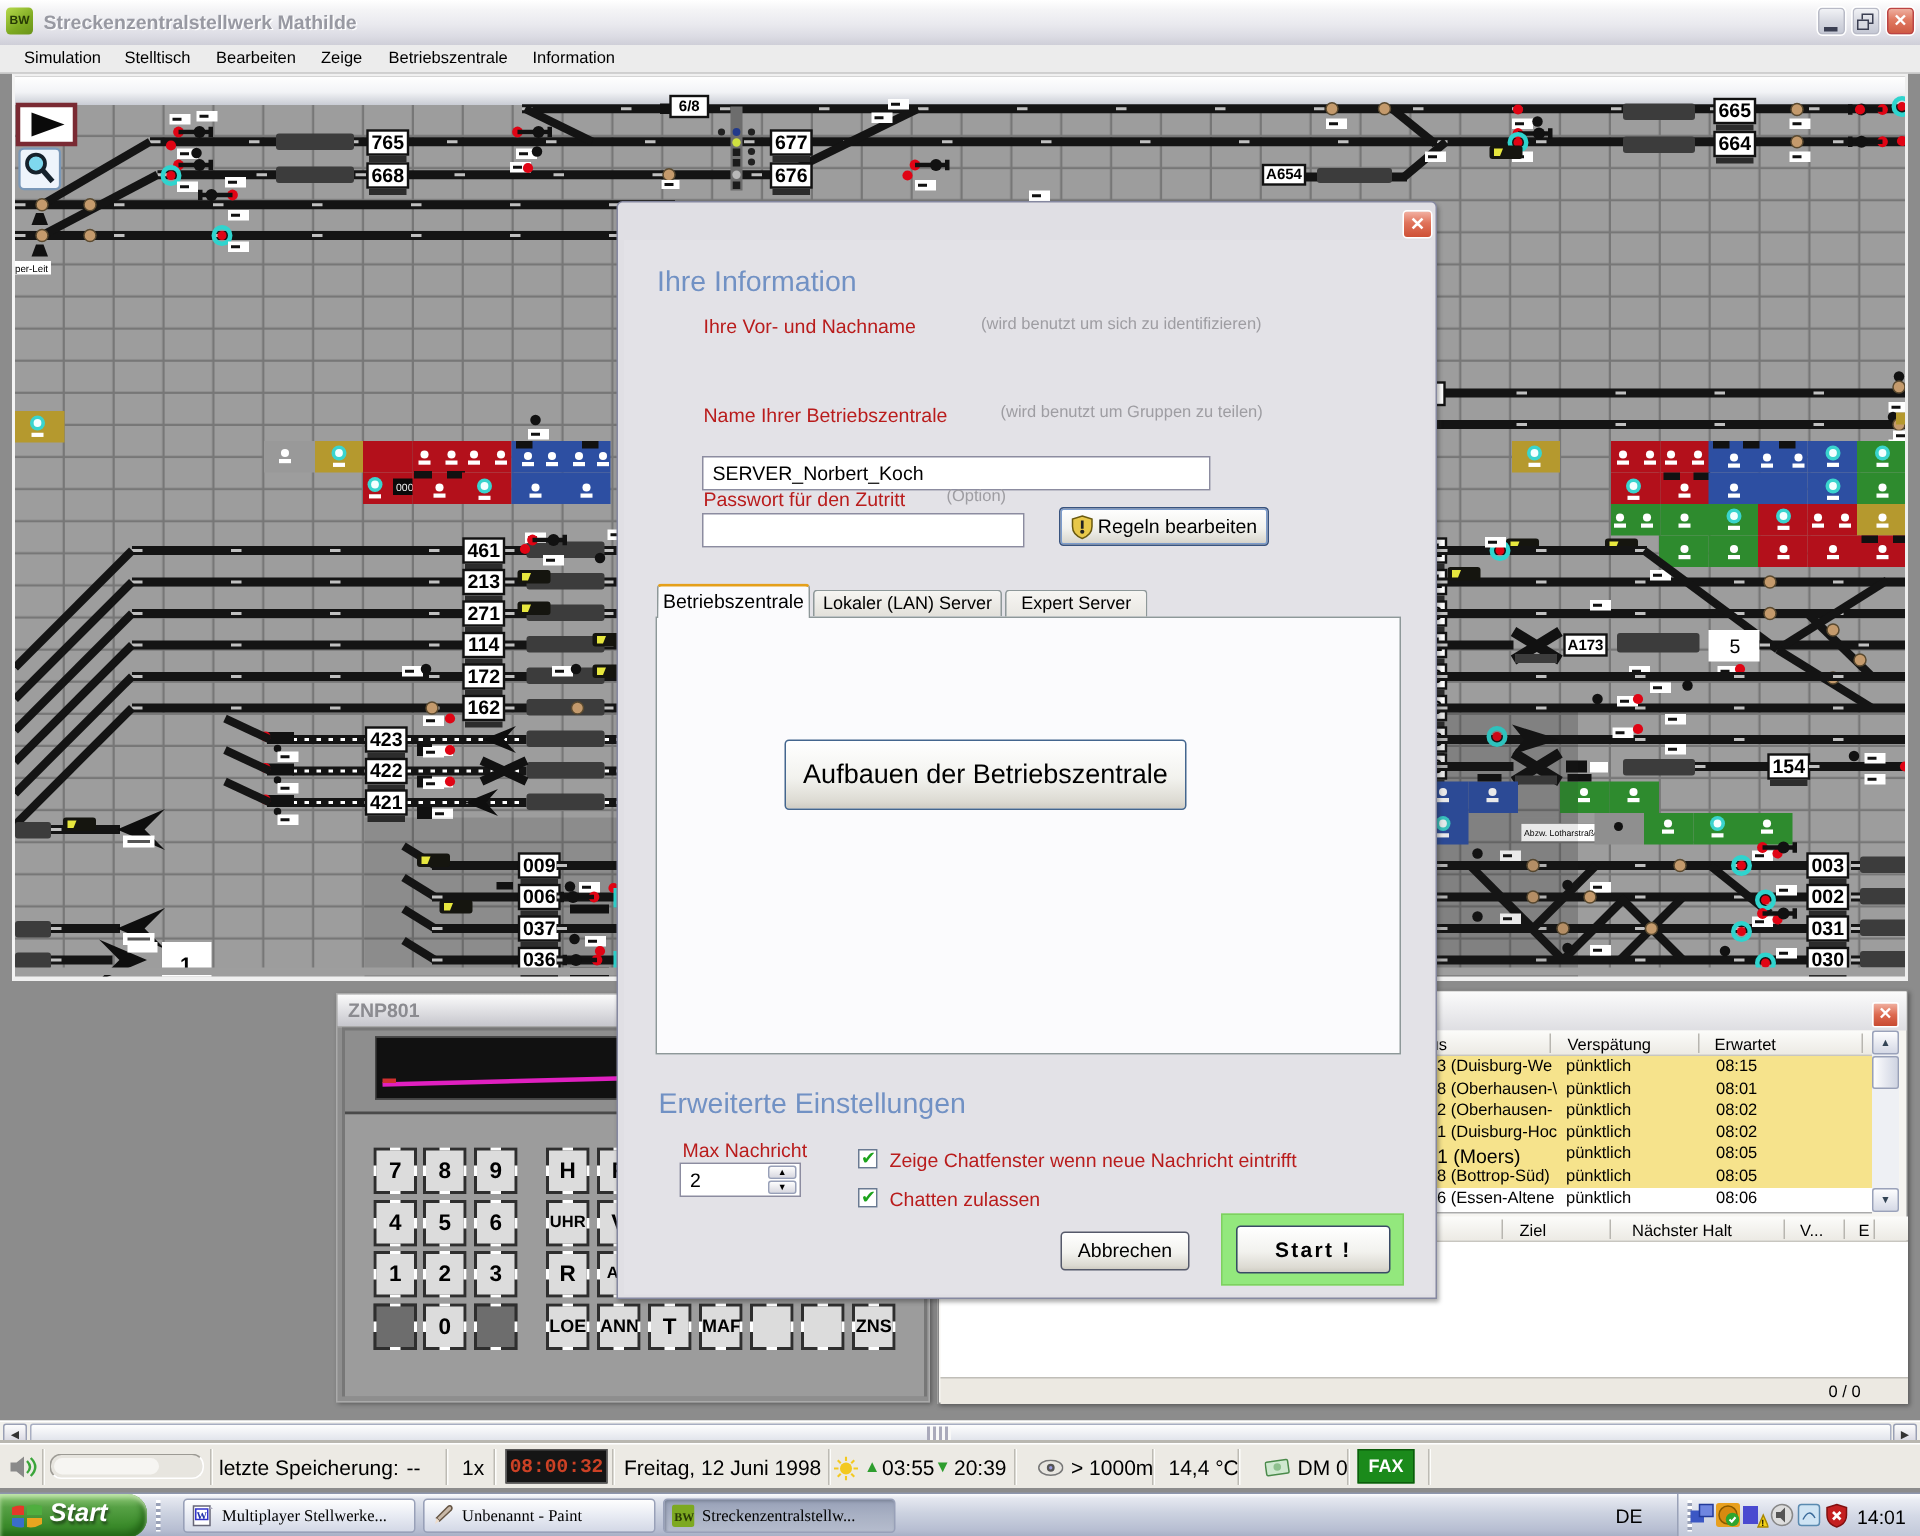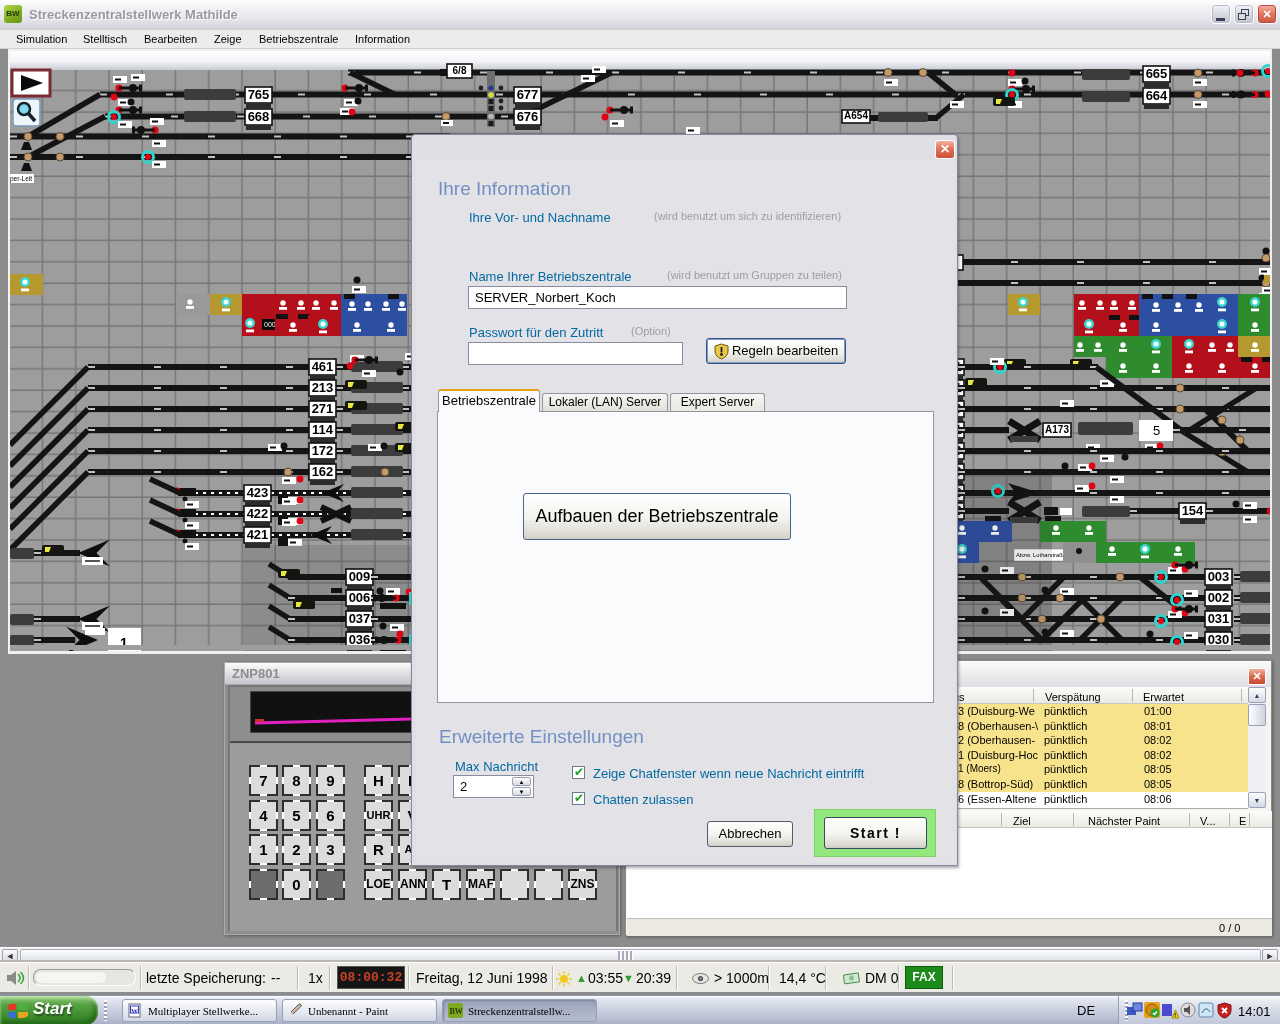--- a/index.html
+++ b/index.html
@@ -77,21 +77,21 @@
 #dlg{left:411px;top:134px;width:547px;height:732px;background:#e0dfe4;
   border:1px solid #8588a0;border-radius:4px 4px 0 0;box-shadow:1px 2px 3px rgba(40,40,40,.4)}
 #dlgtb{position:absolute;left:0;top:0;right:0;height:25px;border-radius:3px 3px 0 0;
   background:linear-gradient(180deg,#fff 0%,#f2f2f5 30%,#dadae2 70%,#c3c3cf 100%)}
 #dlgtb span{position:absolute;left:11px;top:5px;font:bold 12.5px "Liberation Sans",sans-serif;color:#15151c}
 #dlgx{position:absolute;left:523px;top:5px;width:20px;height:19px;border-radius:3px;
   border:1px solid #fff;background:linear-gradient(180deg,#f2b1a2,#e0735b 45%,#ce5036);
   color:#fff;font:bold 12px "Liberation Sans",sans-serif;text-align:center;line-height:17px}
 #dlgbody{position:absolute;left:4px;top:25px;width:539px;height:703px;background:#e3e2e7}
 #dlgbody .hd{position:absolute;font:19px "Liberation Sans",sans-serif;color:#7191c4}
-#dlgbody .lb{position:absolute;font:13px "Liberation Sans",sans-serif;color:#0369a1;white-space:nowrap}
+#dlgbody .lb{position:absolute;font:13px "Liberation Sans",sans-serif;color:#b91c1c;white-space:nowrap}
 #dlgbody .hint{position:absolute;font:11px "Liberation Sans",sans-serif;color:#9e9da2;white-space:nowrap}
 .inp{position:absolute;background:#fff;border:1px solid #8c8ca0;
   font:13px "Liberation Sans",sans-serif;color:#000;padding:3px 0 0 6px}
 .tab{position:absolute;border:1px solid #8e9899;border-bottom:none;border-radius:3px 3px 0 0;
   background:linear-gradient(180deg,#f6f5f2,#e2e0da);font:12px "Liberation Sans",sans-serif;
   text-align:center}
 .xbtn{position:absolute;border:1px solid #39537e;border-radius:3px;
   background:linear-gradient(180deg,#fff,#f2f2ee 55%,#dcdad2 90%,#cfccc3);
   font:13px "Liberation Sans",sans-serif;color:#000;text-align:center}
 .chk{position:absolute;width:13px;height:13px;background:#fff;border:1px solid #6a7a92}
@@ -1123,39 +1123,39 @@
 <span class="t" style="left:327px;top:30px;font-size:11px">us</span>
 <span class="t" style="left:419px;top:30px;font-size:11px">Verspätung</span>
 <span class="t" style="left:517px;top:30px;font-size:11px">Erwartet</span>
 <div class="a" style="left:407px;top:28px;width:1px;height:13px;background:#b8b6b0"></div>
 <div class="a" style="left:506px;top:28px;width:1px;height:13px;background:#b8b6b0"></div>
 <div class="a" style="left:615px;top:28px;width:1px;height:13px;background:#b8b6b0"></div>
 <div class="a" style="left:1px;top:43px;width:621px;height:103px;background:#f6e38c"></div>
 <div class="a" style="left:1px;top:43px;width:621px;height:14.6px;">
       <span class="t" style="left:331px;top:1px;font-size:11px">3 (Duisburg-We</span>
       <span class="t" style="left:417px;top:1px;font-size:11px">pünktlich</span>
-      <span class="t" style="left:517px;top:1px;font-size:11px">01:00</span>
+      <span class="t" style="left:517px;top:1px;font-size:11px">08:15</span>
     </div>
 <div class="a" style="left:1px;top:57.6px;width:621px;height:14.6px;">
       <span class="t" style="left:331px;top:1px;font-size:11px">8 (Oberhausen-\</span>
       <span class="t" style="left:417px;top:1px;font-size:11px">pünktlich</span>
       <span class="t" style="left:517px;top:1px;font-size:11px">08:01</span>
     </div>
 <div class="a" style="left:1px;top:72.2px;width:621px;height:14.6px;">
       <span class="t" style="left:331px;top:1px;font-size:11px">2 (Oberhausen-</span>
       <span class="t" style="left:417px;top:1px;font-size:11px">pünktlich</span>
       <span class="t" style="left:517px;top:1px;font-size:11px">08:02</span>
     </div>
 <div class="a" style="left:1px;top:86.8px;width:621px;height:14.6px;">
       <span class="t" style="left:331px;top:1px;font-size:11px">1 (Duisburg-Hoc</span>
       <span class="t" style="left:417px;top:1px;font-size:11px">pünktlich</span>
       <span class="t" style="left:517px;top:1px;font-size:11px">08:02</span>
     </div>
 <div class="a" style="left:1px;top:101.39999999999999px;width:621px;height:14.6px;">
-      <span class="t" style="left:331px;top:1px;font-size:10px">1 (Moers)</span>
+      <span class="t" style="left:331px;top:1px;font-size:13px">1 (Moers)</span>
       <span class="t" style="left:417px;top:1px;font-size:11px">pünktlich</span>
       <span class="t" style="left:517px;top:1px;font-size:11px">08:05</span>
     </div>
 <div class="a" style="left:1px;top:115.99999999999999px;width:621px;height:14.6px;">
       <span class="t" style="left:331px;top:1px;font-size:11px">8 (Bottrop-Süd)</span>
       <span class="t" style="left:417px;top:1px;font-size:11px">pünktlich</span>
       <span class="t" style="left:517px;top:1px;font-size:11px">08:05</span>
     </div>
 <div class="a" style="left:1px;top:130.6px;width:621px;height:14.6px;background:#fff;">
       <span class="t" style="left:331px;top:1px;font-size:11px">6 (Essen-Altene</span>
@@ -1164,41 +1164,41 @@
     </div>
 <div class="a" style="left:1px;top:145.2px;width:621px;height:3px;background:#fff;border-bottom:1px solid #aaa"></div>
 <div class="a" style="left:622px;top:26px;width:18px;height:121px;background:#eef0f4">
       <div class="a" style="left:0;top:0;width:18px;height:16px;background:linear-gradient(180deg,#fdfdfe,#d5d9e6);border:1px solid #9aa2ba;border-radius:2px;text-align:center;font:7px 'Liberation Sans';line-height:15px;color:#345">▲</div>
       <div class="a" style="left:0;top:17px;width:18px;height:22px;background:linear-gradient(90deg,#fdfdfe,#cfd4e2);border:1px solid #98a0b8;border-radius:2px"></div>
       <div class="a" style="left:0;top:105px;width:18px;height:16px;background:linear-gradient(180deg,#fdfdfe,#d5d9e6);border:1px solid #9aa2ba;border-radius:2px;text-align:center;font:7px 'Liberation Sans';line-height:15px;color:#345">▼</div>
     </div>
 <div class="a" style="left:1px;top:150px;width:645px;height:17px;background:linear-gradient(180deg,#fcfcfa,#eceae4);border-bottom:1px solid #c8c6c0"></div>
 <span class="t" style="left:313px;top:154px;font-size:11px">:</span>
 <span class="t" style="left:387px;top:154px;font-size:11px">Ziel</span>
-<span class="t" style="left:462px;top:154px;font-size:11px">Nächster Paint</span>
+<span class="t" style="left:462px;top:154px;font-size:11px">Nächster Halt</span>
 <span class="t" style="left:574px;top:154px;font-size:11px">V...</span>
 <span class="t" style="left:613px;top:154px;font-size:11px">E</span>
 <div class="a" style="left:375px;top:152px;width:1px;height:13px;background:#b8b6b0"></div>
 <div class="a" style="left:447px;top:152px;width:1px;height:13px;background:#b8b6b0"></div>
 <div class="a" style="left:563px;top:152px;width:1px;height:13px;background:#b8b6b0"></div>
 <div class="a" style="left:603px;top:152px;width:1px;height:13px;background:#b8b6b0"></div>
 <div class="a" style="left:623px;top:152px;width:1px;height:13px;background:#b8b6b0"></div>
 <div class="a" style="left:1px;top:167px;width:645px;height:90px;background:#fff"></div>
 <div class="a" style="left:1px;top:257px;width:645px;height:18px;background:#ece9e2;border-top:1px solid #c0beb8"></div>
 <span class="t" style="left:593px;top:261px;font-size:11px">0 / 0</span>
 </div>
 <div class="a" id="dlg">
 <div id="dlgx">✕</div>
 <div id="dlgbody">
 <span class="hd" style="left:22px;top:18px">Ihre Information</span>
 <span class="lb" style="left:53px;top:50px">Ihre Vor- und Nachname</span>
 <span class="hint" style="left:238px;top:50px">(wird benutzt um sich zu identifizieren)</span>
 <span class="lb" style="left:53px;top:109px">Name Ihrer Betriebszentrale</span>
 <span class="hint" style="left:251px;top:109px">(wird benutzt um Gruppen zu teilen)</span>
-<div class="inp" style="left:52px;top:126px;width:379px;height:23px">SERVER_Norbert_Koch</div>
+<div class="inp" style="left:52px;top:144px;width:339px;height:23px">SERVER_Norbert_Koch</div>
 <span class="lb" style="left:53px;top:165px">Passwort für den Zutritt</span>
 <span class="hint" style="left:215px;top:165px">(Option)</span>
 <div class="inp" style="left:52px;top:182px;width:215px;height:23px"></div>
 <div class="xbtn" style="left:290px;top:178px;width:140px;height:26px;line-height:24px;box-shadow:0 0 0 1px #7c9ccc inset"><svg style="position:absolute;left:7px;top:4px" width="15" height="17" viewBox="0 0 15 17">
           <path d="M7.5 1 L14 3 V8 Q14 13.5 7.5 16 Q1 13.5 1 8 V3 Z" fill="#e8c84a" stroke="#6a5a10"></path>
           <circle cx="7.5" cy="11.5" r="1.4" fill="#222"></circle>
           <rect x="6.6" y="4" width="1.8" height="5.5" fill="#222"></rect>
         </svg><span style="margin-left:18px">Regeln bearbeiten</span></div>
 <div class="tab" style="left:22px;top:229px;width:102px;height:23px;background:#fbfbfd;border-top:2px solid #e5a01a;z-index:2;font-size:13px;line-height:20px">Betriebszentrale</div>
 <div class="tab" style="left:126px;top:233px;width:126px;height:18px;line-height:16px">Lokaler (LAN) Server</div>

